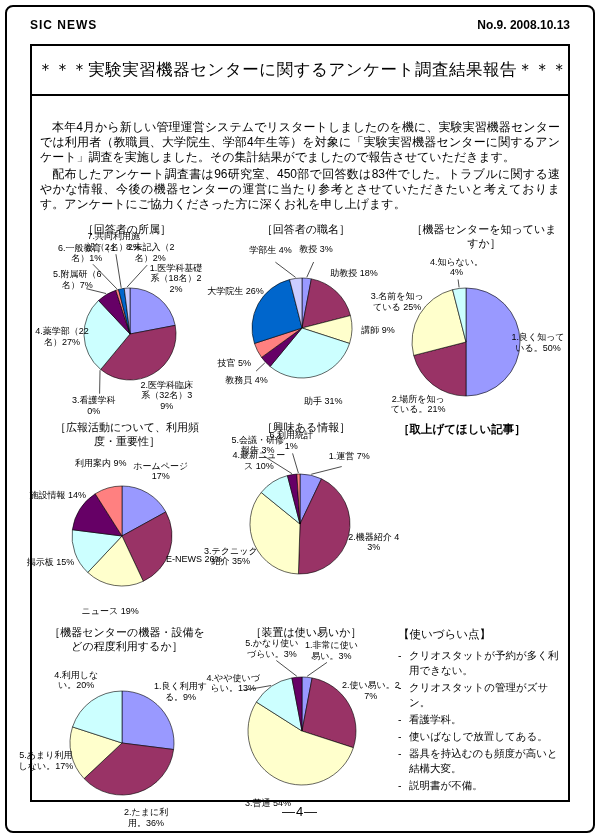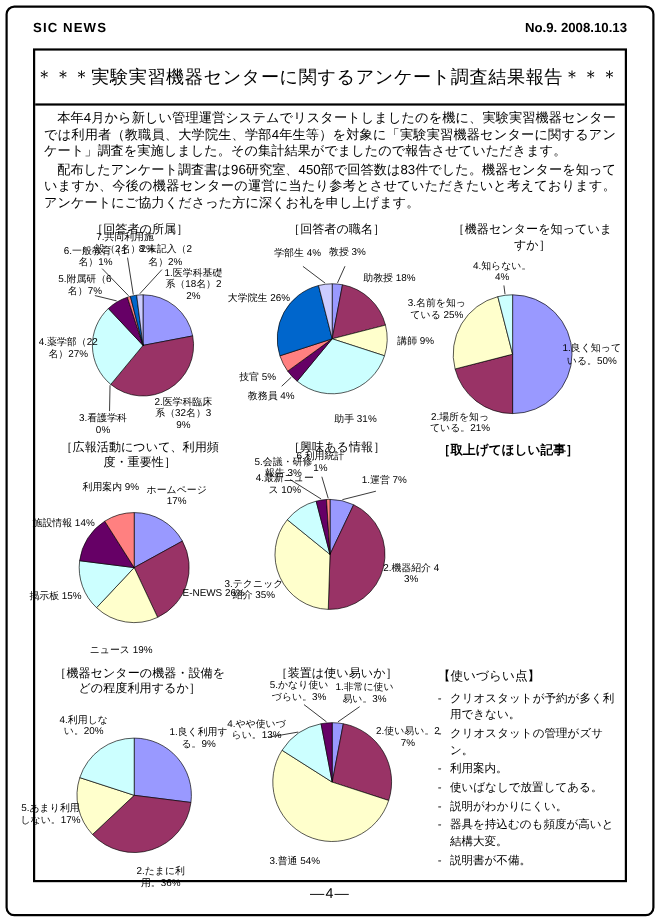--- a/index.html
+++ b/index.html
@@ -2,23 +2,23 @@
 <html lang="ja"><head>
 <meta charset="utf-8">
 <style>
   html,body{margin:0;padding:0;background:#fff;}
   body{width:600px;height:838px;position:relative;font-family:"Liberation Sans","DejaVu Sans",sans-serif;color:#000;}
   .page-border{position:absolute;left:5px;top:5px;right:5px;bottom:5px;border:2px solid #000;border-radius:8px;background:#fff;}
   .header{position:absolute;left:30px;right:30px;top:18px;height:20px;font-size:12px;font-weight:bold;}
   .header .hleft{float:left;letter-spacing:1px;}
   .header .hright{float:right;}
   .main-box{position:absolute;left:30px;top:44px;width:536px;height:754px;border:2px solid #000;background:#fff;}
-  .title-section{border-bottom:2px solid #000;height:48px;display:flex;align-items:center;justify-content:flex-start;}
+  .title-section{border-bottom:2px solid #000;height:48px;display:flex;align-items:center;justify-content:flex-end;}
   .title-section .big-title{font-size:16.5px;letter-spacing:0.5px;white-space:nowrap;}
-  .intro{padding:4px 8px 2px 8px;font-size:12px;line-height:15px;text-align:justify;}
+  .intro{padding:24px 8px 2px 8px;font-size:12px;line-height:15px;text-align:justify;}
   .intro p{margin:0 0 2px 0;}
   .charts-grid{display:grid;grid-template-columns:180px 178px 178px;grid-template-rows:198px 205px 188px;margin-top:4px;}
   .cell{position:relative;}
   .chart-title{font-size:11px;line-height:14px;padding:2px 6px 0 16px;min-height:16px;text-align:center;}
   .pie-area{position:relative;width:180px;height:176px;}
   .pie-label{position:absolute;width:58px;transform:translate(-50%,-50%);font-size:9px;line-height:10.5px;text-align:center;word-break:break-all;}
   .list-cell{padding:4px 4px 0 8px;}
   .list-title{font-size:11.5px;margin-bottom:6px;font-weight:bold;}
   .list-title.bold{font-weight:normal;}
   .tlist{list-style:none;margin:0;padding:0;font-size:10.5px;line-height:15px;}
@@ -36,21 +36,21 @@
   <span class="hright">No.9. 2008.10.13</span>
 </div>
 
 <div class="main-box">
   <div class="title-section">
     <span class="big-title">＊＊＊実験実習機器センターに関するアンケート調査結果報告＊＊＊</span>
   </div>
 
   <div class="intro">
     <p>　本年4月から新しい管理運営システムでリスタートしましたのを機に、実験実習機器センターでは利用者（教職員、大学院生、学部4年生等）を対象に「実験実習機器センターに関するアンケート」調査を実施しました。その集計結果がでましたので報告させていただきます。</p>
-    <p>　配布したアンケート調査書は96研究室、450部で回答数は83件でした。機器センターを知っていますか、今後の機器センターの運営に当たり参考とさせていただきたいと考えております。アンケートにご協力くださった方に深くお礼を申し上げます。</p>
+    <p>　配布したアンケート調査書は96研究室、450部で回答数は83件でした。トラブルに関する速やかな情報、今後の機器センターの運営に当たり参考とさせていただきたいと考えております。アンケートにご協力くださった方に深くお礼を申し上げます。</p>
   </div>
 
   <div class="charts-grid">
 
     <div class="cell">
       <div class="chart-title">［回答者の所属］</div>
       <div class="pie-area"><svg width="180" height="176">
             <path d="M98,96 L98,50 A46,46 0 0 1 143.1852135335197,87.38045952905668 Z" fill="#9999FF" stroke="#000" stroke-width="0.6"></path>
             <path d="M98,96 L143.1852135335197,87.38045952905668 A46,46 0 0 1 68.67849647156028,131.4436091676863 Z" fill="#993366" stroke="#000" stroke-width="0.6"></path>
             <line x1="68.04107248181158" y1="132.2141224104621" x2="67.5826365174504" y2="155.69743712062066" stroke="#000" stroke-width="0.7"></line>
@@ -147,23 +147,22 @@
             <path d="M90,90 L79.88140901237087,36.95648846065081 A54,54 0 0 1 89.99999999999999,36 Z" fill="#660066" stroke="#000" stroke-width="0.6"></path>
             <line x1="84.82404276748173" y1="35.2440919468306" x2="64.34848925057486" y2="19.523053441056874" stroke="#000" stroke-width="0.7"></line>
           </svg><div class="pie-label" style="left: 119.414px; top: 9.18643px;">1.非常に使い易い。3%</div><div class="pie-label" style="left: 158.859px; top: 49.2767px;">2.使い易い。27%</div><div class="pie-label" style="left: 55.9377px; top: 162.386px;">3.普通 54%</div><div class="pie-label" style="left: 21.1912px; top: 41.8196px;">4.やや使いづらい。13%</div><div class="pie-label" style="left: 59.9022px; top: 7.30705px;">5.かなり使いづらい。3%</div></div>
     </div>
 
     <div class="cell list-cell">
       <div class="list-title bold">【使いづらい点】</div>
       <ul class="tlist">
           <li>クリオスタットが予約が多く利用できない。</li>
           <li>クリオスタットの管理がズサン。</li>
-          <li>利用案内。</li>
+          <li>看護学科。</li>
           <li>使いばなしで放置してある。</li>
-          <li>説明がわかりにくい。</li>
           <li>器具を持込むのも頻度が高いと結構大変。</li>
           <li>説明書が不備。</li>
         </ul>
     </div>
 
   </div>
 </div>
 
 <div class="footer">—4—</div>
 

